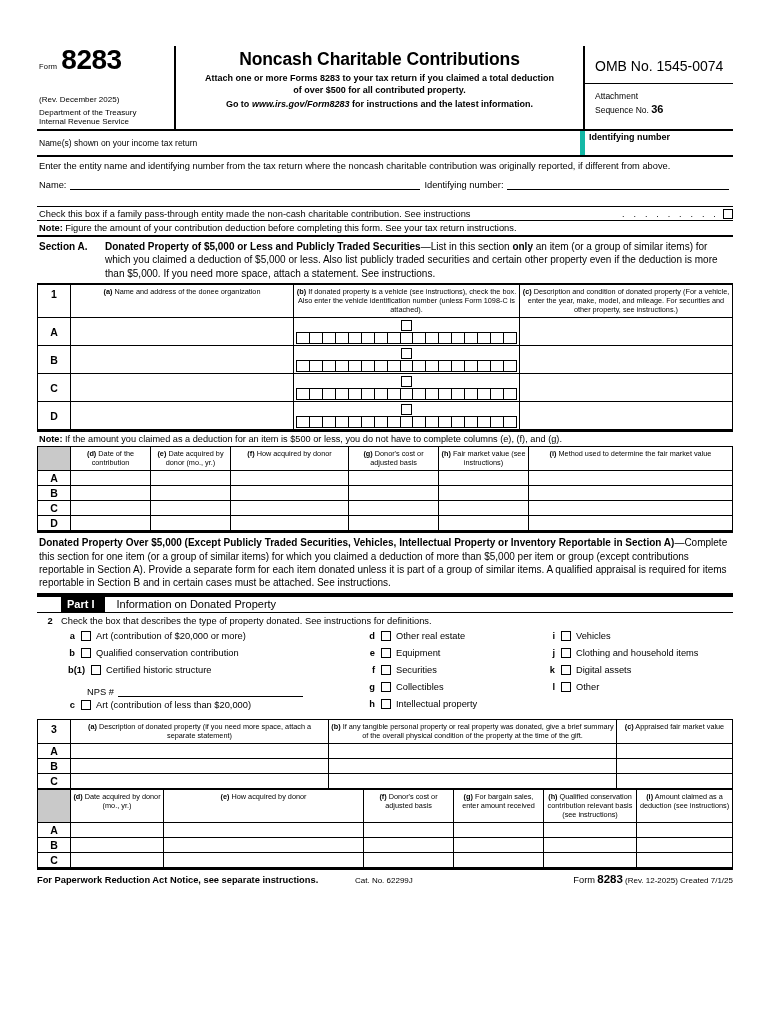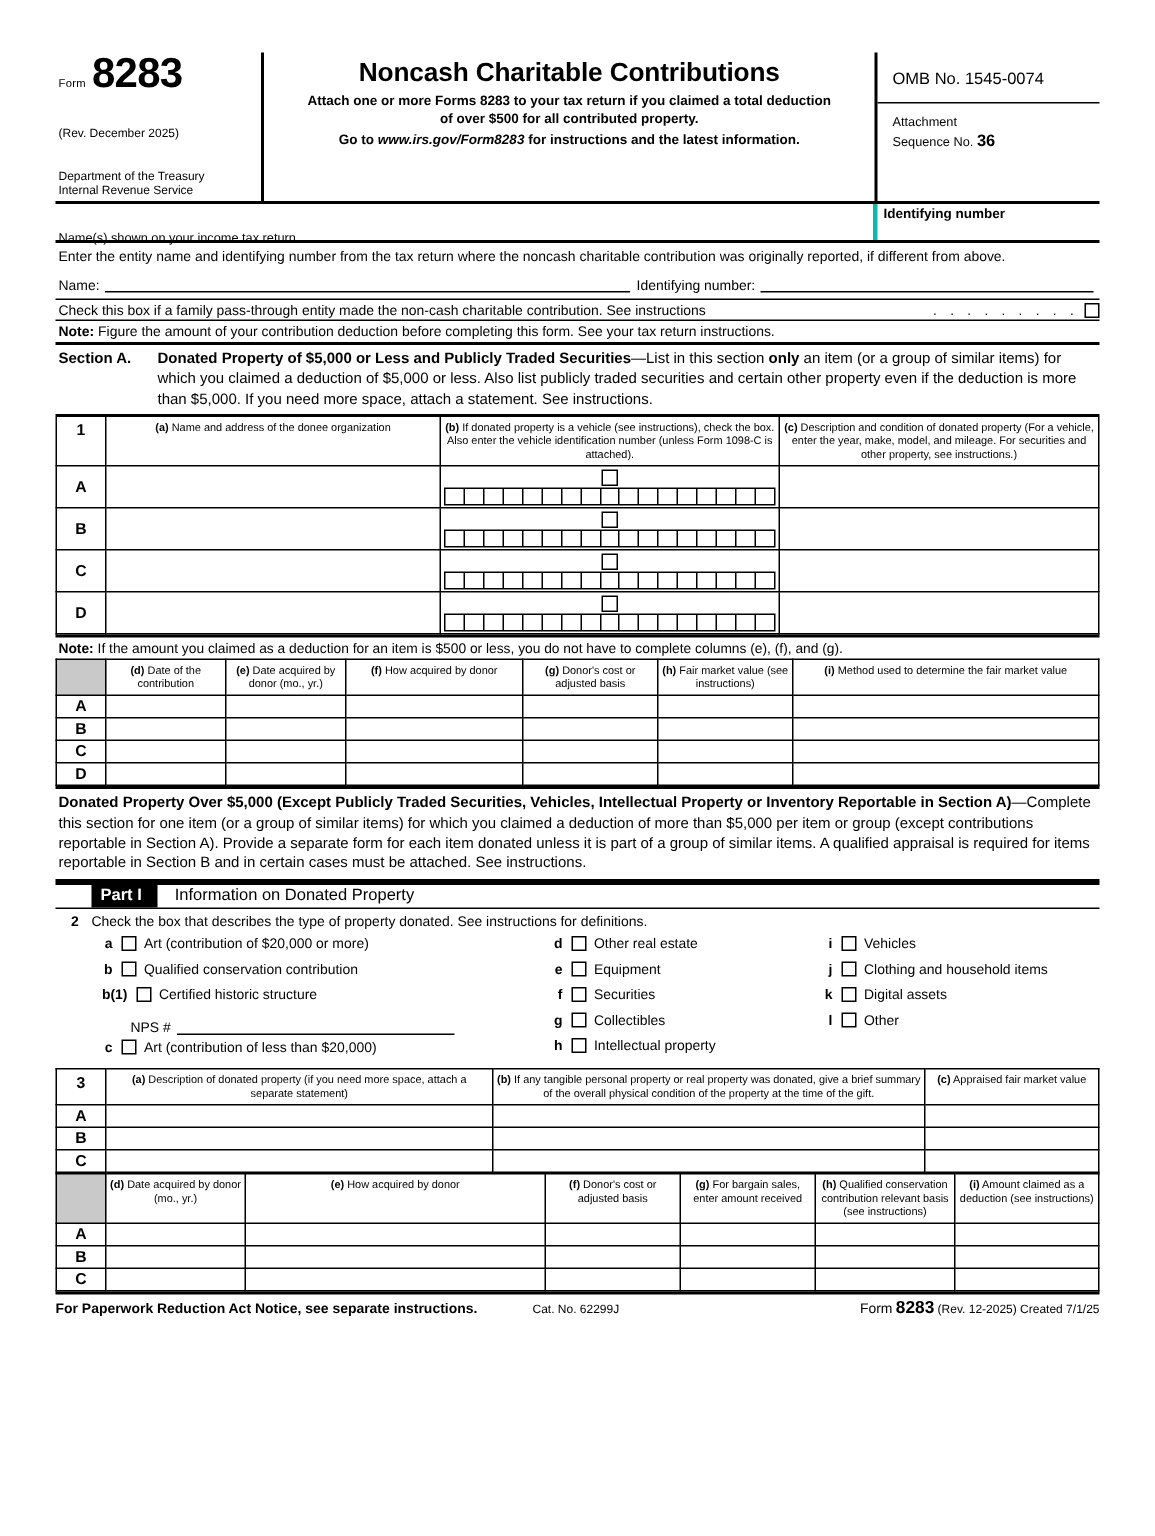--- a/index.html
+++ b/index.html
@@ -5,54 +5,54 @@
   * { box-sizing: border-box; }
   html, body { margin:0; padding:0; }
   body {
     width:770px; height:1024px;
     background:#ffffff;
     font-family:"Liberation Sans", sans-serif;
     color:#000;
     -webkit-font-smoothing:none;
   }
   .page { position:relative; width:770px; height:1024px; padding:0; }
-  .inner { position:absolute; left:37px; top:35px; width:696px; }
+  .inner { position:absolute; left:37px; top:46px; width:696px; }
 
   
   .header { display:flex; border-bottom:2px solid #000; }
   .hdr-left { width:139px; padding:0 4px 2px 2px; border-right:2px solid #000; }
   .hdr-mid  { flex:1; text-align:center; padding:2px 4px 3px; border-right:2px solid #000; }
   .hdr-right{ width:148px; }
 
   .formline { display:flex; align-items:flex-end; gap:4px; }
   .formword { font-size:7.5px; padding-bottom:3px; letter-spacing:.2px;}
   .formnum  { font-size:28px; font-weight:bold; letter-spacing:-0.5px; line-height:1; }
   .rev      { font-size:8px; margin-top:21px; }
-  .dept     { font-size:8px; margin-top:20px; line-height:1.18; }
+  .dept     { font-size:8px; margin-top:4px; line-height:1.18; }
 
   .title    { font-size:17.5px; font-weight:bold; letter-spacing:-0.1px; margin-top:1px;}
   .sub1     { font-size:9px; font-weight:bold; line-height:1.28; margin-top:3px;}
   .sub2     { font-size:9px; font-weight:bold; margin-top:3px;}
   .ital     { font-style:italic; }
 
-  .omb   { font-size:11px; padding:12px 0 9px 10px; border-bottom:1px solid #000;}
+  .omb   { font-size:14px; padding:12px 0 9px 10px; border-bottom:1px solid #000;}
   .attach{ font-size:8.5px; padding:7px 0 3px 10px; line-height:1.3;}
   .attach b { font-size:11px; }
 
   
   .namerow { display:flex; border-bottom:2px solid #000; height:26px; }
-  .namerow .l { flex:1; border-right:3px solid #14b8a6; font-size:8.5px; padding:17px 0 0 2px;}
+  .namerow .l { flex:1; border-right:5px solid #14b8a6; font-size:8.5px; padding:7px 0 0 2px;}
   .namerow .r { width:148px; font-size:9px; font-weight:bold; padding:1px 0 0 4px;}
 
   
   .entity { font-size:9.3px; line-height:1.3; padding:3px 0 2px 2px; }
   .namefield { display:flex; align-items:flex-end; font-size:9.3px; margin-top:5px; padding-left:2px;}
   .dotline { flex:1; border-bottom:1px solid #000; height:11px; margin:0 4px; }
   .dotline.w1 { flex:0 0 350px; }
-  .checkline { display:flex; align-items:center; font-size:9.3px; border-top:1px solid #000; padding:2px 0 1px 2px; margin-top:4px;}
+  .checkline { display:flex; align-items:center; font-size:9.3px; border-top:1px solid #000; padding:2px 0 1px 2px; margin-top:16px;}
   .checkline .dots { flex:1; text-align:right; letter-spacing:3.2px; padding-right:4px; font-size:9px;}
   .note  { font-size:9.3px; border-top:1px solid #000; border-bottom:2px solid #000; padding:2px 0 2px 2px;}
   .note b, .entity b { font-weight:bold; }
 
   .cbox { display:inline-block; width:10px; height:10px; border:1px solid #000; background:#fff; vertical-align:-1px;}
 
   
   .section { display:flex; font-size:10px; padding:3px 0 3px 2px; line-height:1.33; }
   .section .sname { font-weight:bold; width:66px; flex:0 0 66px;}
   .section .sbody { flex:1; }

